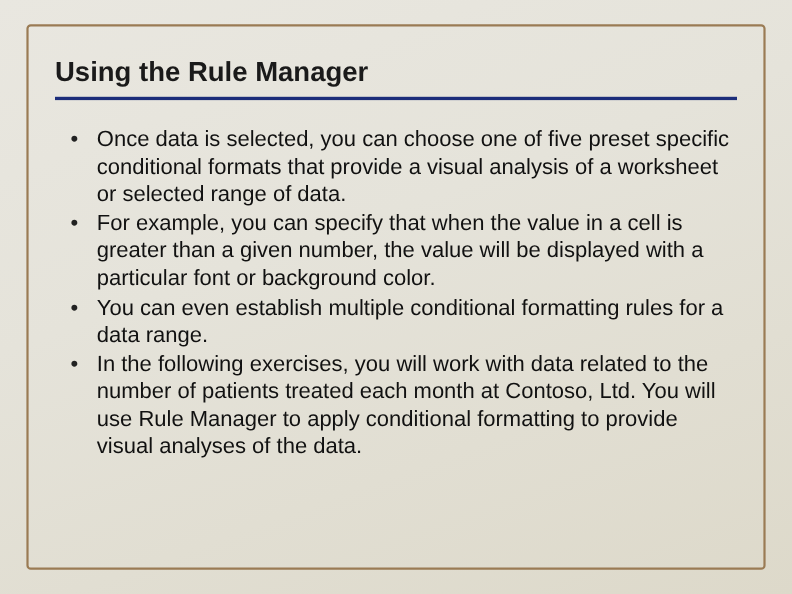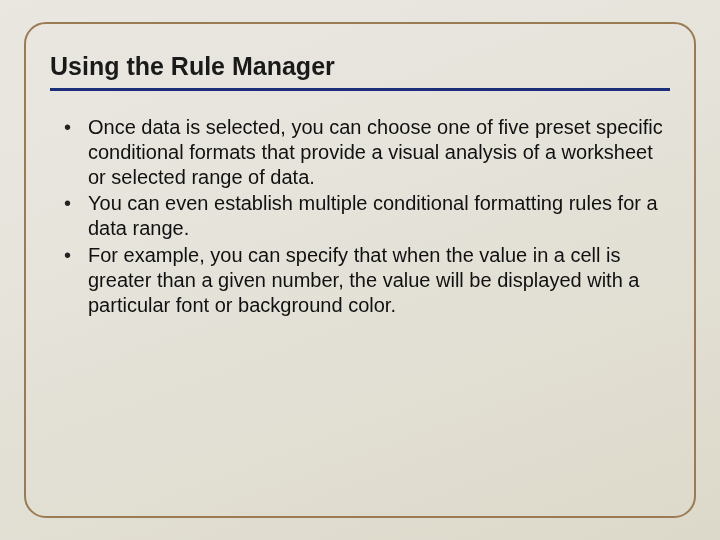--- a/index.html
+++ b/index.html
@@ -13,21 +13,21 @@
     font-family: Arial, Helvetica, sans-serif;
     background: linear-gradient(160deg, #e9e7e0 0%, #e5e3da 40%, #ddd9ca 100%);
   }
   .frame {
     position: absolute;
     top: 22px;
     left: 24px;
     right: 24px;
     bottom: 22px;
     border: 2px solid #9a7b54;
-    border-radius: 22px;
+    border-radius: 4px;
     padding: 26px 24px 20px 24px;
     box-sizing: border-box;
   }
   .title {
     font-family: "Trebuchet MS", "Segoe UI", Arial, sans-serif;
     font-weight: bold;
     font-size: 25px;
     line-height: 1.28;
     color: #1a1a1a;
     margin: 0 0 6px 0;
@@ -64,16 +64,17 @@
 </head>
 <body>
 
 <div class="frame">
   <h1 class="title">
     <span>Using the Rule Manager</span><br>
   </h1>
   <hr class="title-rule">
   <ul class="bullets">
     <li><span>Once data is selected, you can choose one of five preset specific conditional formats that provide a visual analysis of a worksheet or selected range of data.</span></li>
+    <li><span>For example, you can specify that when the value in a cell is greater than a given number, the value will be displayed with a particular font or background color.</span></li>
     <li><span>You can even establish multiple conditional formatting rules for a data range.</span></li>
-    <li><span>For example, you can specify that when the value in a cell is greater than a given number, the value will be displayed with a particular font or background color.</span></li>
+    <li><span>In the following exercises, you will work with data related to the number of patients treated each month at Contoso, Ltd. You will use Rule Manager to apply conditional formatting to provide visual analyses of the data.</span></li>
   </ul>
 </div>
 
 </body></html>

